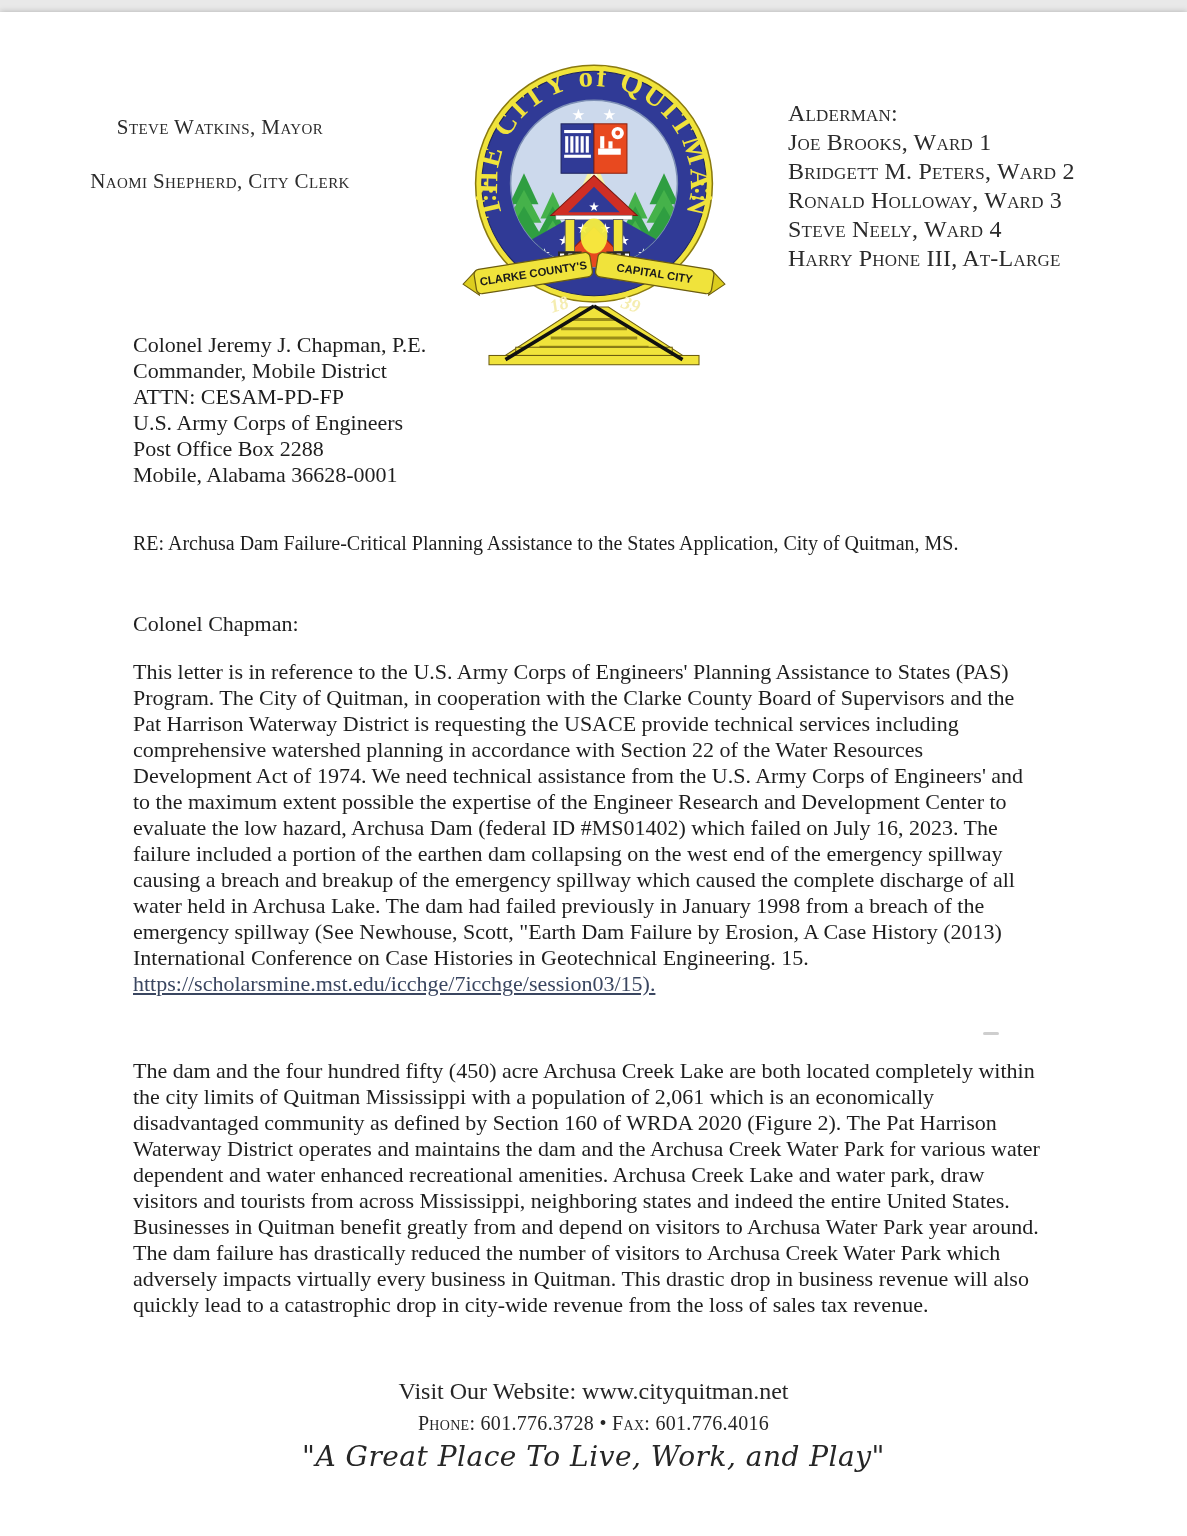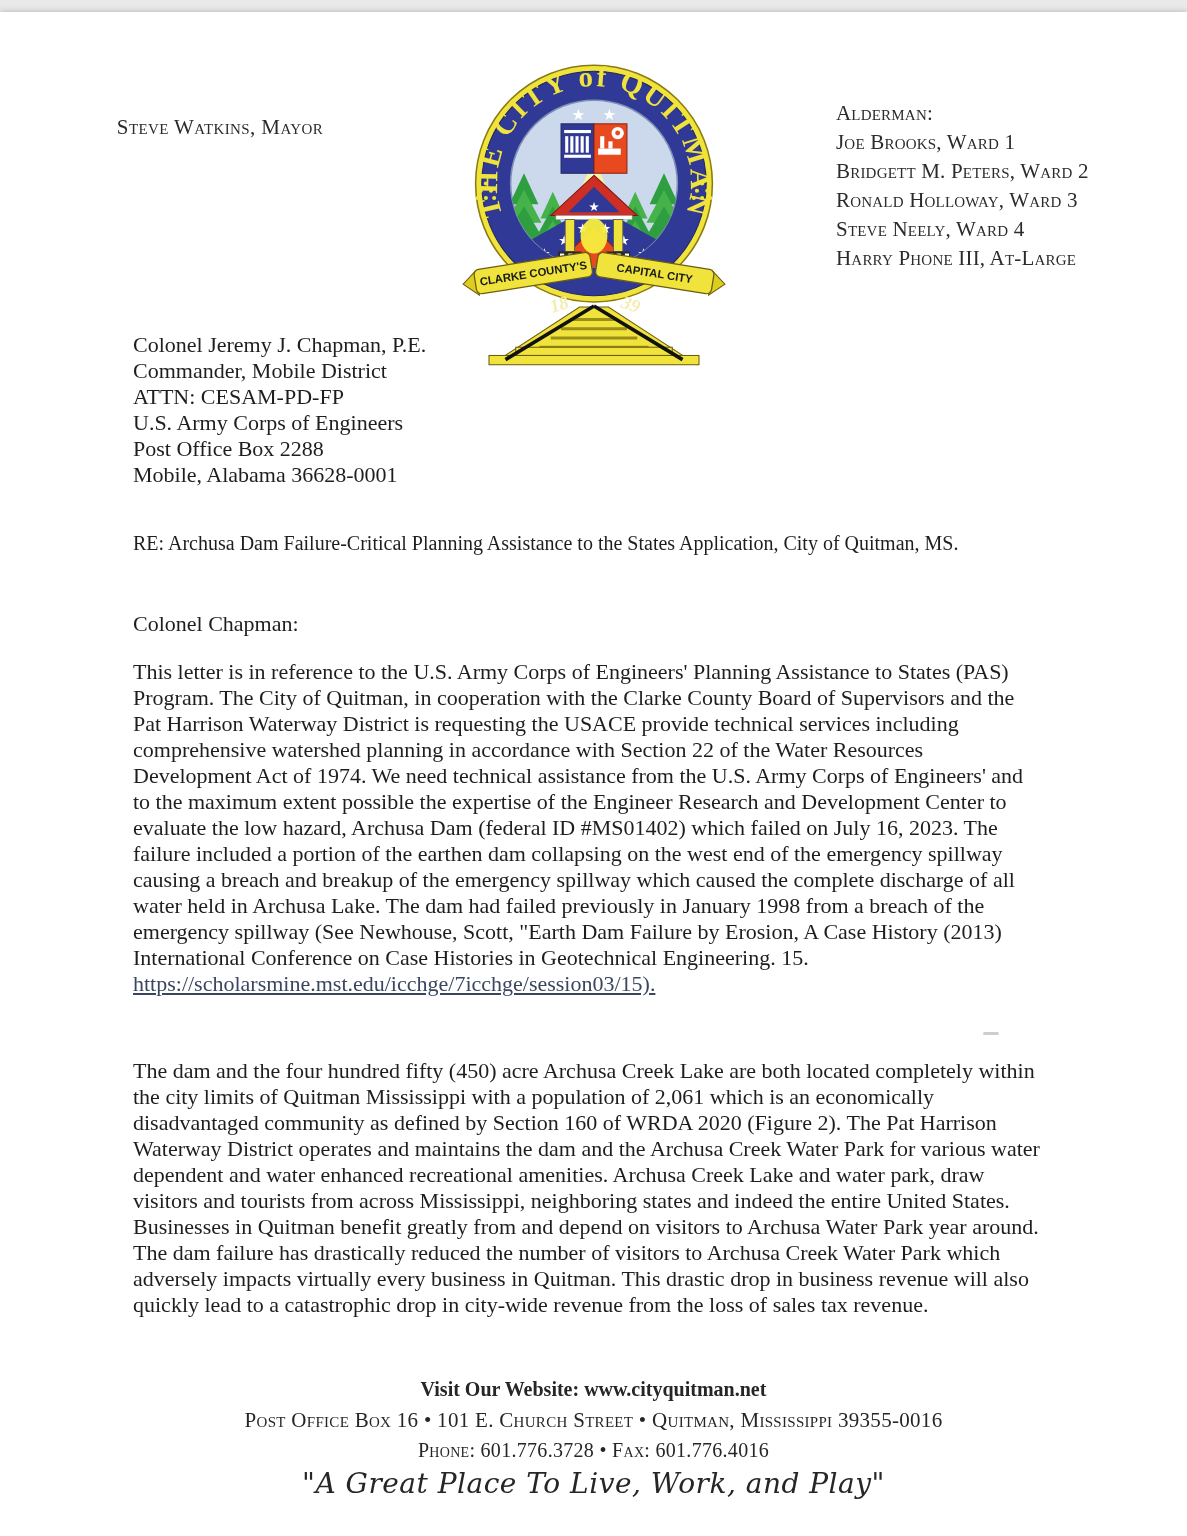--- a/index.html
+++ b/index.html
@@ -14,22 +14,22 @@
     box-shadow:0 0 6px rgba(0,0,0,.25);
   }
   
   .officials {
     position:absolute; left:50px; top:103px; width:340px;
     text-align:center; font-variant:small-caps;
     font-size:21px; letter-spacing:.4px; color:#2b2b2b;
   }
   .officials .line + .line { margin-top:29px; }
   .aldermen {
-    position:absolute; left:836px; top:87px;
-    font-variant:small-caps; font-size:21px; line-height:29px;
+    position:absolute; left:788px; top:87px;
+    font-variant:small-caps; font-size:24px; line-height:29px;
     letter-spacing:.2px; color:#2b2b2b;
   }
   .seal-wrap { position:absolute; left:458px; top:48px; width:272px; height:310px; }
   .seal-wrap svg { display:block; }
   
   .recipient {
     position:absolute; left:133px; top:320px;
     font-size:22px; line-height:26px;
   }
   .subject {
@@ -51,34 +51,35 @@
   }
   .para2 {
     position:absolute; left:133px; top:1046px; width:908px;
     font-size:22px; line-height:26px;
   }
   
   .footer {
     position:absolute; left:0; top:1366px; width:100%;
     text-align:center; color:#262626;
   }
-  .footer .website { font-size:20px; margin-bottom:7px;font-weight:bold; }
+  .footer .website { font-size:24px; margin-bottom:7px; }
   .footer .addr   { font-variant:small-caps; font-size:21px; letter-spacing:.3px; margin-bottom:6px; }
   .footer .phone  { font-variant:small-caps; font-size:20px; letter-spacing:.3px; margin-bottom:5px; }
   .footer .motto  { font-family:"DejaVu Serif", serif; font-style:italic; font-size:28px; letter-spacing:.5px; }
   .bottom-strip { position:absolute; left:0; bottom:0; width:100%; height:8px; background:#f2f2f2; }
   .scan-mark { position:absolute; left:983px; top:1020px; width:16px; height:3px; background:#b9b9b9; border-radius:2px; opacity:.7; }
 </style>
 </head>
 <body>
 
 <div class="page">
 
   <div class="officials">
     <div class="line">Steve Watkins, Mayor</div>
+    <div class="line">Naomi Shepherd, City Clerk</div>
   </div>
 
   <div class="seal-wrap">
     <svg viewBox="0 0 264 305" width="272" height="314">
       <defs>
         <path id="arcTop" d="M 45,155 A 94,94 0 1 1 219,155" fill="none"></path>
         <clipPath id="innerClip">
             <circle cx="132" cy="120" r="81"></circle>
           </clipPath>
       </defs>
@@ -251,19 +252,18 @@
     <span>This letter is in reference to the U.S. Army Corps of Engineers' Planning Assistance to States (PAS) Program. The City of Quitman, in cooperation with the Clarke County Board of Supervisors and the Pat Harrison Waterway District is requesting the USACE provide technical services including comprehensive watershed planning in accordance with Section 22 of the Water Resources Development Act of 1974. We need technical assistance from the U.S. Army Corps of Engineers' and to the maximum extent possible the expertise of the Engineer Research and Development Center to evaluate the low hazard, Archusa Dam (federal ID #MS01402) which failed on July 16, 2023. The failure included a portion of the earthen dam collapsing on the west end of the emergency spillway causing a breach and breakup of the emergency spillway which caused the complete discharge of all water held in Archusa Lake. The dam had failed previously in January 1998 from a breach of the emergency spillway (See Newhouse, Scott, "Earth Dam Failure by Erosion, A Case History (2013) International Conference on Case Histories in Geotechnical Engineering. 15.</span>
     <a class="ref-link">https://scholarsmine.mst.edu/icchge/7icchge/session03/15).</a>
   </div>
 
   <div class="para2">The dam and the four hundred fifty (450) acre Archusa Creek Lake are both located completely within the city limits of Quitman Mississippi with a population of 2,061 which is an economically disadvantaged community as defined by Section 160 of WRDA 2020 (Figure 2). The Pat Harrison Waterway District operates and maintains the dam and the Archusa Creek Water Park for various water dependent and water enhanced recreational amenities. Archusa Creek Lake and water park, draw visitors and tourists from across Mississippi, neighboring states and indeed the entire United States. Businesses in Quitman benefit greatly from and depend on visitors to Archusa Water Park year around. The dam failure has drastically reduced the number of visitors to Archusa Creek Water Park which adversely impacts virtually every business in Quitman. This drastic drop in business revenue will also quickly lead to a catastrophic drop in city-wide revenue from the loss of sales tax revenue.</div>
 
   <div class="scan-mark"></div>
 
   <div class="footer">
     <div class="website">Visit Our Website: www.cityquitman.net</div>
-    <div class="addr">Post Office Box 16 • 101 E. Church Street • Quitman, Mississippi 39355-0016</div>
     <div class="phone">Phone: 601.776.3728 • Fax: 601.776.4016</div>
     <div class="motto">"A Great Place To Live, Work, and Play"</div>
   </div>
 
   <div class="bottom-strip"></div>
 </div>
 
 </body></html>

